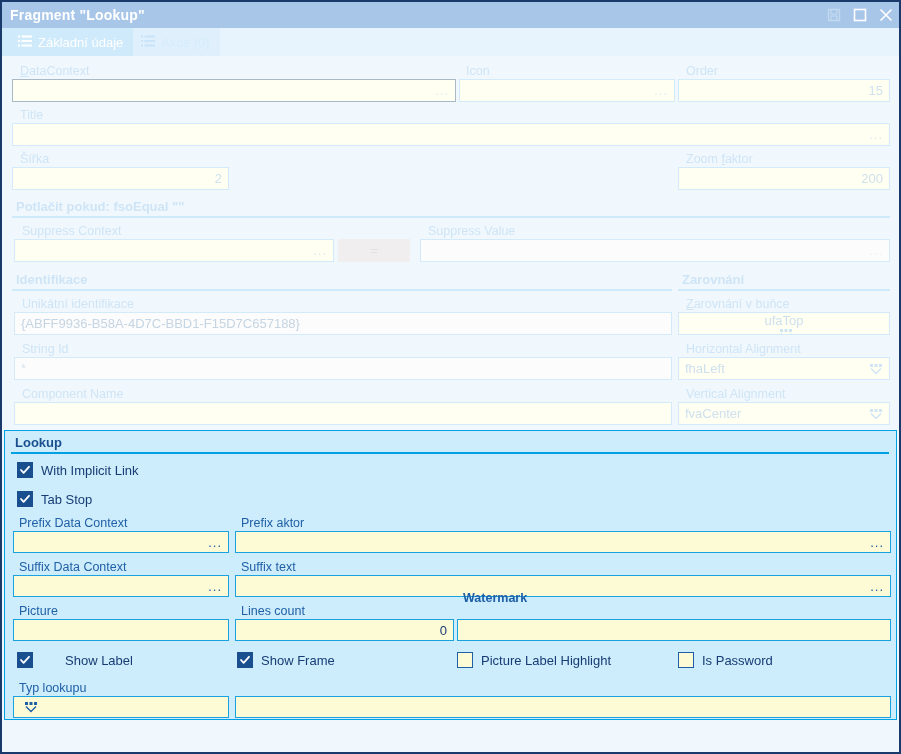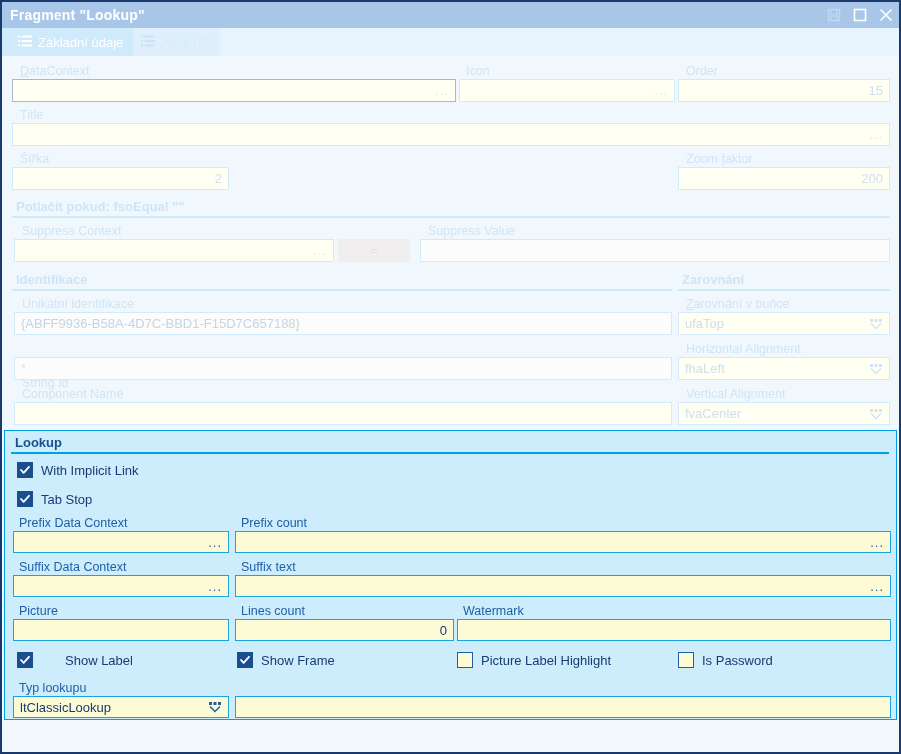--- a/index.html
+++ b/index.html
@@ -350,37 +350,37 @@
     <div class="sect" style="left:8px; top:216px; width:660px;">
       <div class="sect-title">Identifikace</div>
       <div class="sect-rule"></div>
     </div>
 
     <div class="lbl" style="left:18px; top:241px;">Unikátní identifikace</div>
     <div class="inp readonly" style="left:10px; top:256px; width:658px; height:23px; color:#c5d5e3;">
       <span class="val">{ABFF9936-B58A-4D7C-BBD1-F15D7C657188}</span>
     </div>
 
-    <div class="lbl" style="left:18px; top:286px;margin-top:34px;">String Id</div>
+    <div class="lbl" style="left:18px; top:286px;">String Id</div>
     <div class="inp readonly" style="left:10px; top:301px; width:658px; height:23px; color:#d8e5f0;">
       <span class="val">*</span>
     </div>
 
     <div class="lbl" style="left:18px; top:331px;">Component Name</div>
     <div class="inp" style="left:10px; top:346px; width:658px; height:23px;">
       <span class="val"></span>
     </div>
 
     <div class="sect" style="left:674px; top:216px; width:212px;">
       <div class="sect-title">Zarovnání</div>
       <div class="sect-rule"></div>
     </div>
 
     <div class="lbl" style="left:682px; top:241px;"><u>Z</u>arovnání v buňce</div>
-    <div class="inp" style="left:674px; top:256px; width:212px; height:23px;">
+    <div class="inp" style="left:674px; top:256px; width:212px; height:23px;flex-direction:column;">
       <span class="val">ufaTop</span>
       <span class="caret">
         <svg width="14" height="12" viewBox="0 0 14 12">
           <g fill="#cfe4f5">
               <rect x="1" y="1" width="3" height="3"></rect>
               <rect x="5.5" y="1" width="3" height="3"></rect>
               <rect x="10" y="1" width="3" height="3"></rect>
             </g>
           <path d="M2 5.5 L7 10.5 L12 5.5" fill="none" stroke="#cfe4f5" stroke-width="1.4"></path>
         </svg>
@@ -442,21 +442,21 @@
       </span>
       <span>Tab Stop</span>
     </div>
 
     <div class="lbl" style="left:14px; top:85px;">Prefix Data Context</div>
     <div class="inp" style="left:8px; top:100px; width:216px; height:22px;">
       <span class="val"></span>
       <span class="ell">...</span>
     </div>
 
-    <div class="lbl" style="left:236px; top:85px;">Prefix count</div>
+    <div class="lbl" style="left:236px; top:85px;">Prefix aktor</div>
     <div class="inp" style="left:230px; top:100px; width:656px; height:22px;">
       <span class="val"></span>
       <span class="ell">...</span>
     </div>
 
     <div class="lbl" style="left:14px; top:129px;">Suffix Data Context</div>
     <div class="inp" style="left:8px; top:144px; width:216px; height:22px;">
       <span class="val"></span>
       <span class="ell">...</span>
     </div>
@@ -470,21 +470,21 @@
     <div class="lbl" style="left:14px; top:173px;">Picture</div>
     <div class="inp" style="left:8px; top:188px; width:216px; height:22px;">
       <span class="val"></span>
     </div>
 
     <div class="lbl" style="left:236px; top:173px;">Lines count</div>
     <div class="inp" style="left:230px; top:188px; width:219px; height:22px;">
       <span class="val right">0</span>
     </div>
 
-    <div class="lbl" style="left:458px; top:173px;">Watermark</div>
+    <div class="lbl" style="left:458px; top:160px;font-weight:bold;">Watermark</div>
     <div class="inp" style="left:452px; top:188px; width:434px; height:22px;">
       <span class="val"></span>
     </div>
 
     <div class="chk" style="left:12px; top:221px;gap:32px;">
       <span class="box on">
         <svg width="12" height="12" viewBox="0 0 12 12">
             <path d="M2 6 L4.6 8.8 L10 2.8" fill="none" stroke="#ffffff" stroke-width="1.8" stroke-linecap="round" stroke-linejoin="round"></path>
           </svg>
       </span>
@@ -505,21 +505,20 @@
       <span>Picture Label Highlight</span>
     </div>
 
     <div class="chk" style="left:673px; top:221px;">
       <span class="box"></span>
       <span>Is Password</span>
     </div>
 
     <div class="lbl" style="left:14px; top:250px;">Typ lookupu</div>
     <div class="inp" style="left:8px; top:265px; width:216px; height:22px;">
-      <span class="val">ltClassicLookup</span>
       <span class="caret">
         <svg width="14" height="12" viewBox="0 0 14 12">
           <g fill="#1f5fa6">
               <rect x="1" y="1" width="3" height="3"></rect>
               <rect x="5.5" y="1" width="3" height="3"></rect>
               <rect x="10" y="1" width="3" height="3"></rect>
             </g>
           <path d="M2 5.5 L7 10.5 L12 5.5" fill="none" stroke="#1f5fa6" stroke-width="1.4"></path>
         </svg>
       </span>

